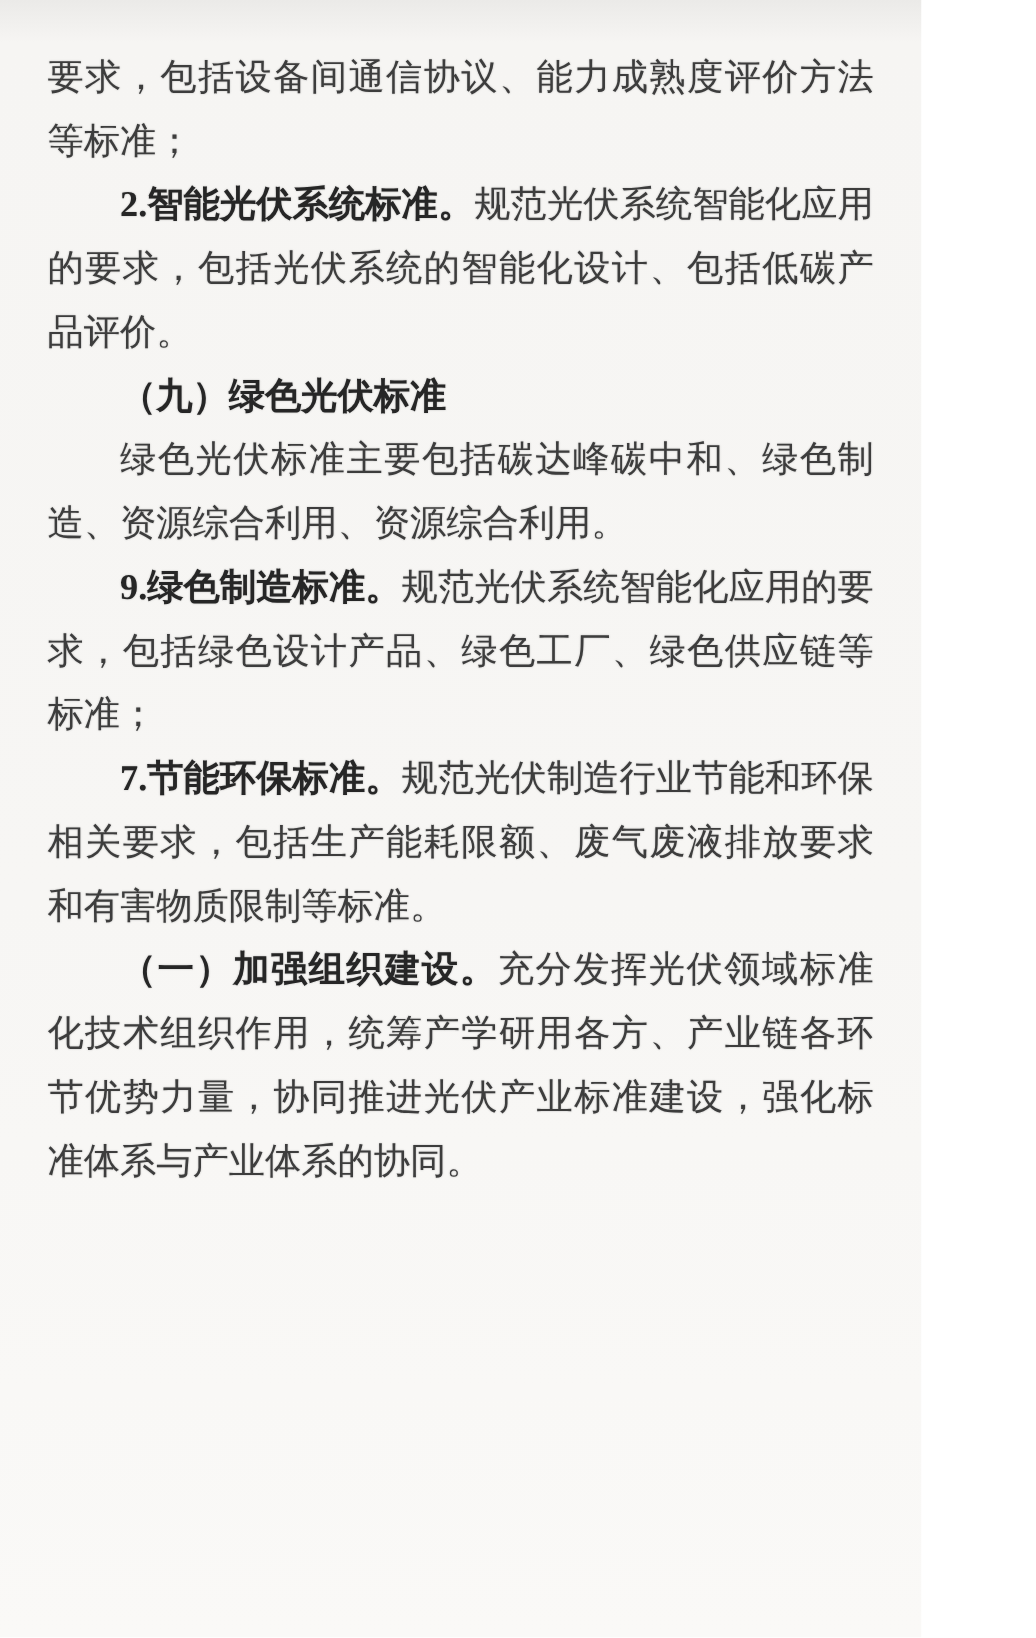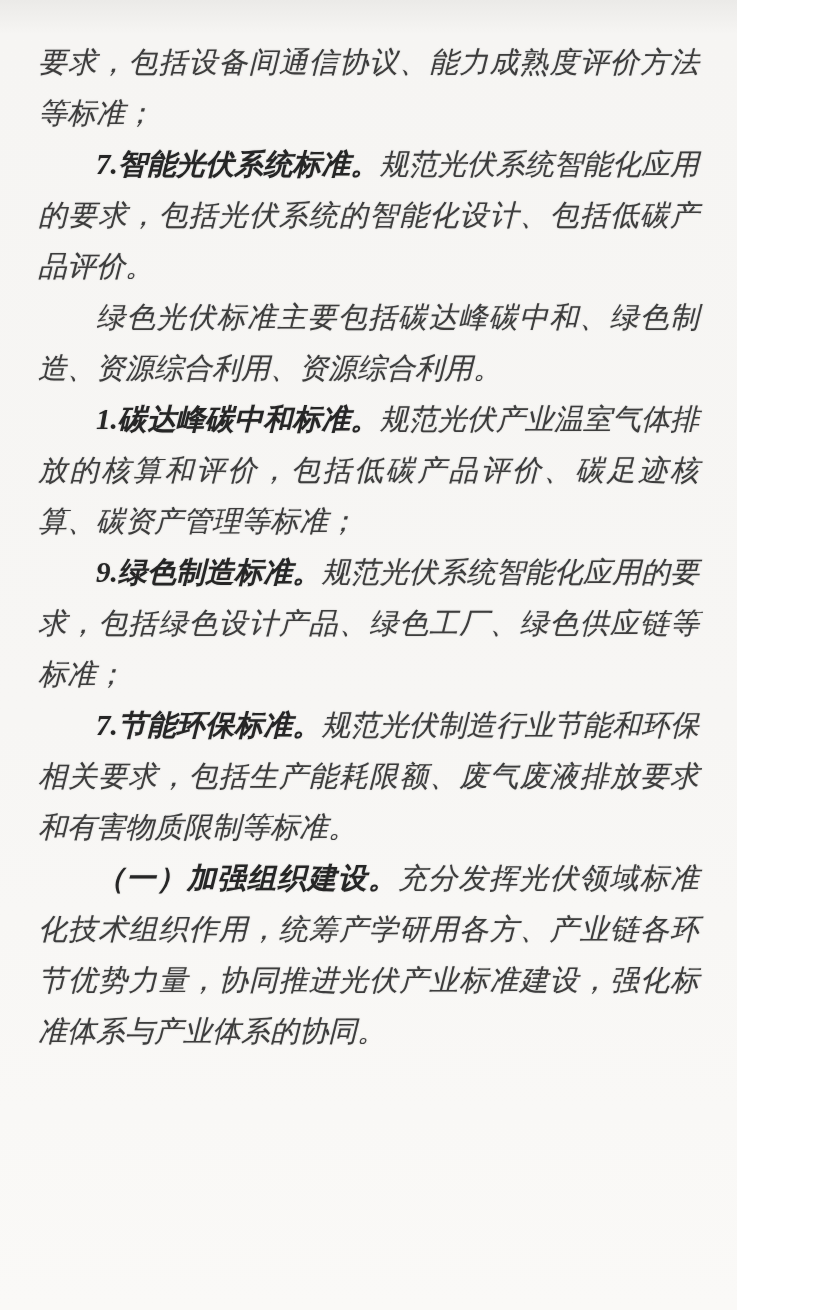--- a/index.html
+++ b/index.html
@@ -14,21 +14,20 @@
     box-sizing: border-box;
     margin: 0;
     padding: 37px 38px 0 38px;
     background:
       linear-gradient(180deg, #ebeae8 0px, #f6f5f3 34px, #f7f6f4 55%, #faf9f7 100%);
     font-family: "Liberation Serif", "DejaVu Serif", serif;
     font-size: 29px;
     line-height: 51px;
     color: #3d3d3d;
     overflow: hidden;
-    font-style: italic;
   }
   .doc-text {
     filter: blur(0.4px);
     text-shadow: 0 0 1.5px rgba(95, 95, 95, 0.45);
   }
   .page p {
     margin: 0;
     text-align: justify;
     text-justify: inter-character;
   }
@@ -52,26 +51,26 @@
 </style>
 </head>
 <body>
 
 <div class="page">
   <div class="doc-text">
 
     <p><span>要求，包括设备间通信协议、能力成熟度评价方法等标准；</span></p>
 
 
-    <p class="indent"><span class="lead">7.智能光伏系统标准。</span><span>规范光伏系统智能化应用的要求，包括光伏系统的智能化设计、包括低碳产品评价。</span></p>
+    <p class="indent"><span class="lead">2.智能光伏系统标准。</span><span>规范光伏系统智能化应用的要求，包括光伏系统的智能化设计、包括低碳产品评价。</span></p>
 
+    <p class="indent subheading"><span>（九）绿色光伏标准</span></p>
 
     <p class="indent"><span>绿色光伏标准主要包括碳达峰碳中和、绿色制造、资源综合利用、资源综合利用。</span></p>
 
-    <p class="indent"><span class="lead">1.碳达峰碳中和标准。</span><span>规范光伏产业温室气体排放的核算和评价，包括低碳产品评价、碳足迹核算、碳资产管理等标准；</span></p>
 
     <p class="indent"><span class="lead">9.绿色制造标准。</span><span>规范光伏系统智能化应用的要求，包括绿色设计产品、绿色工厂、绿色供应链等标准；</span></p>
 
 
     <p class="indent"><span class="lead">7.节能环保标准。</span><span>规范光伏制造行业节能和环保相关要求，包括生产能耗限额、废气废液排放要求和有害物质限制等标准。</span></p>
 
 
     <p class="indent"><span class="lead">（一）加强组织建设。</span><span>充分发挥光伏领域标准化技术组织作用，统筹产学研用各方、产业链各环节优势力量，协同推进光伏产业标准建设，强化标准体系与产业体系的协同。</span></p>
 
   </div>

